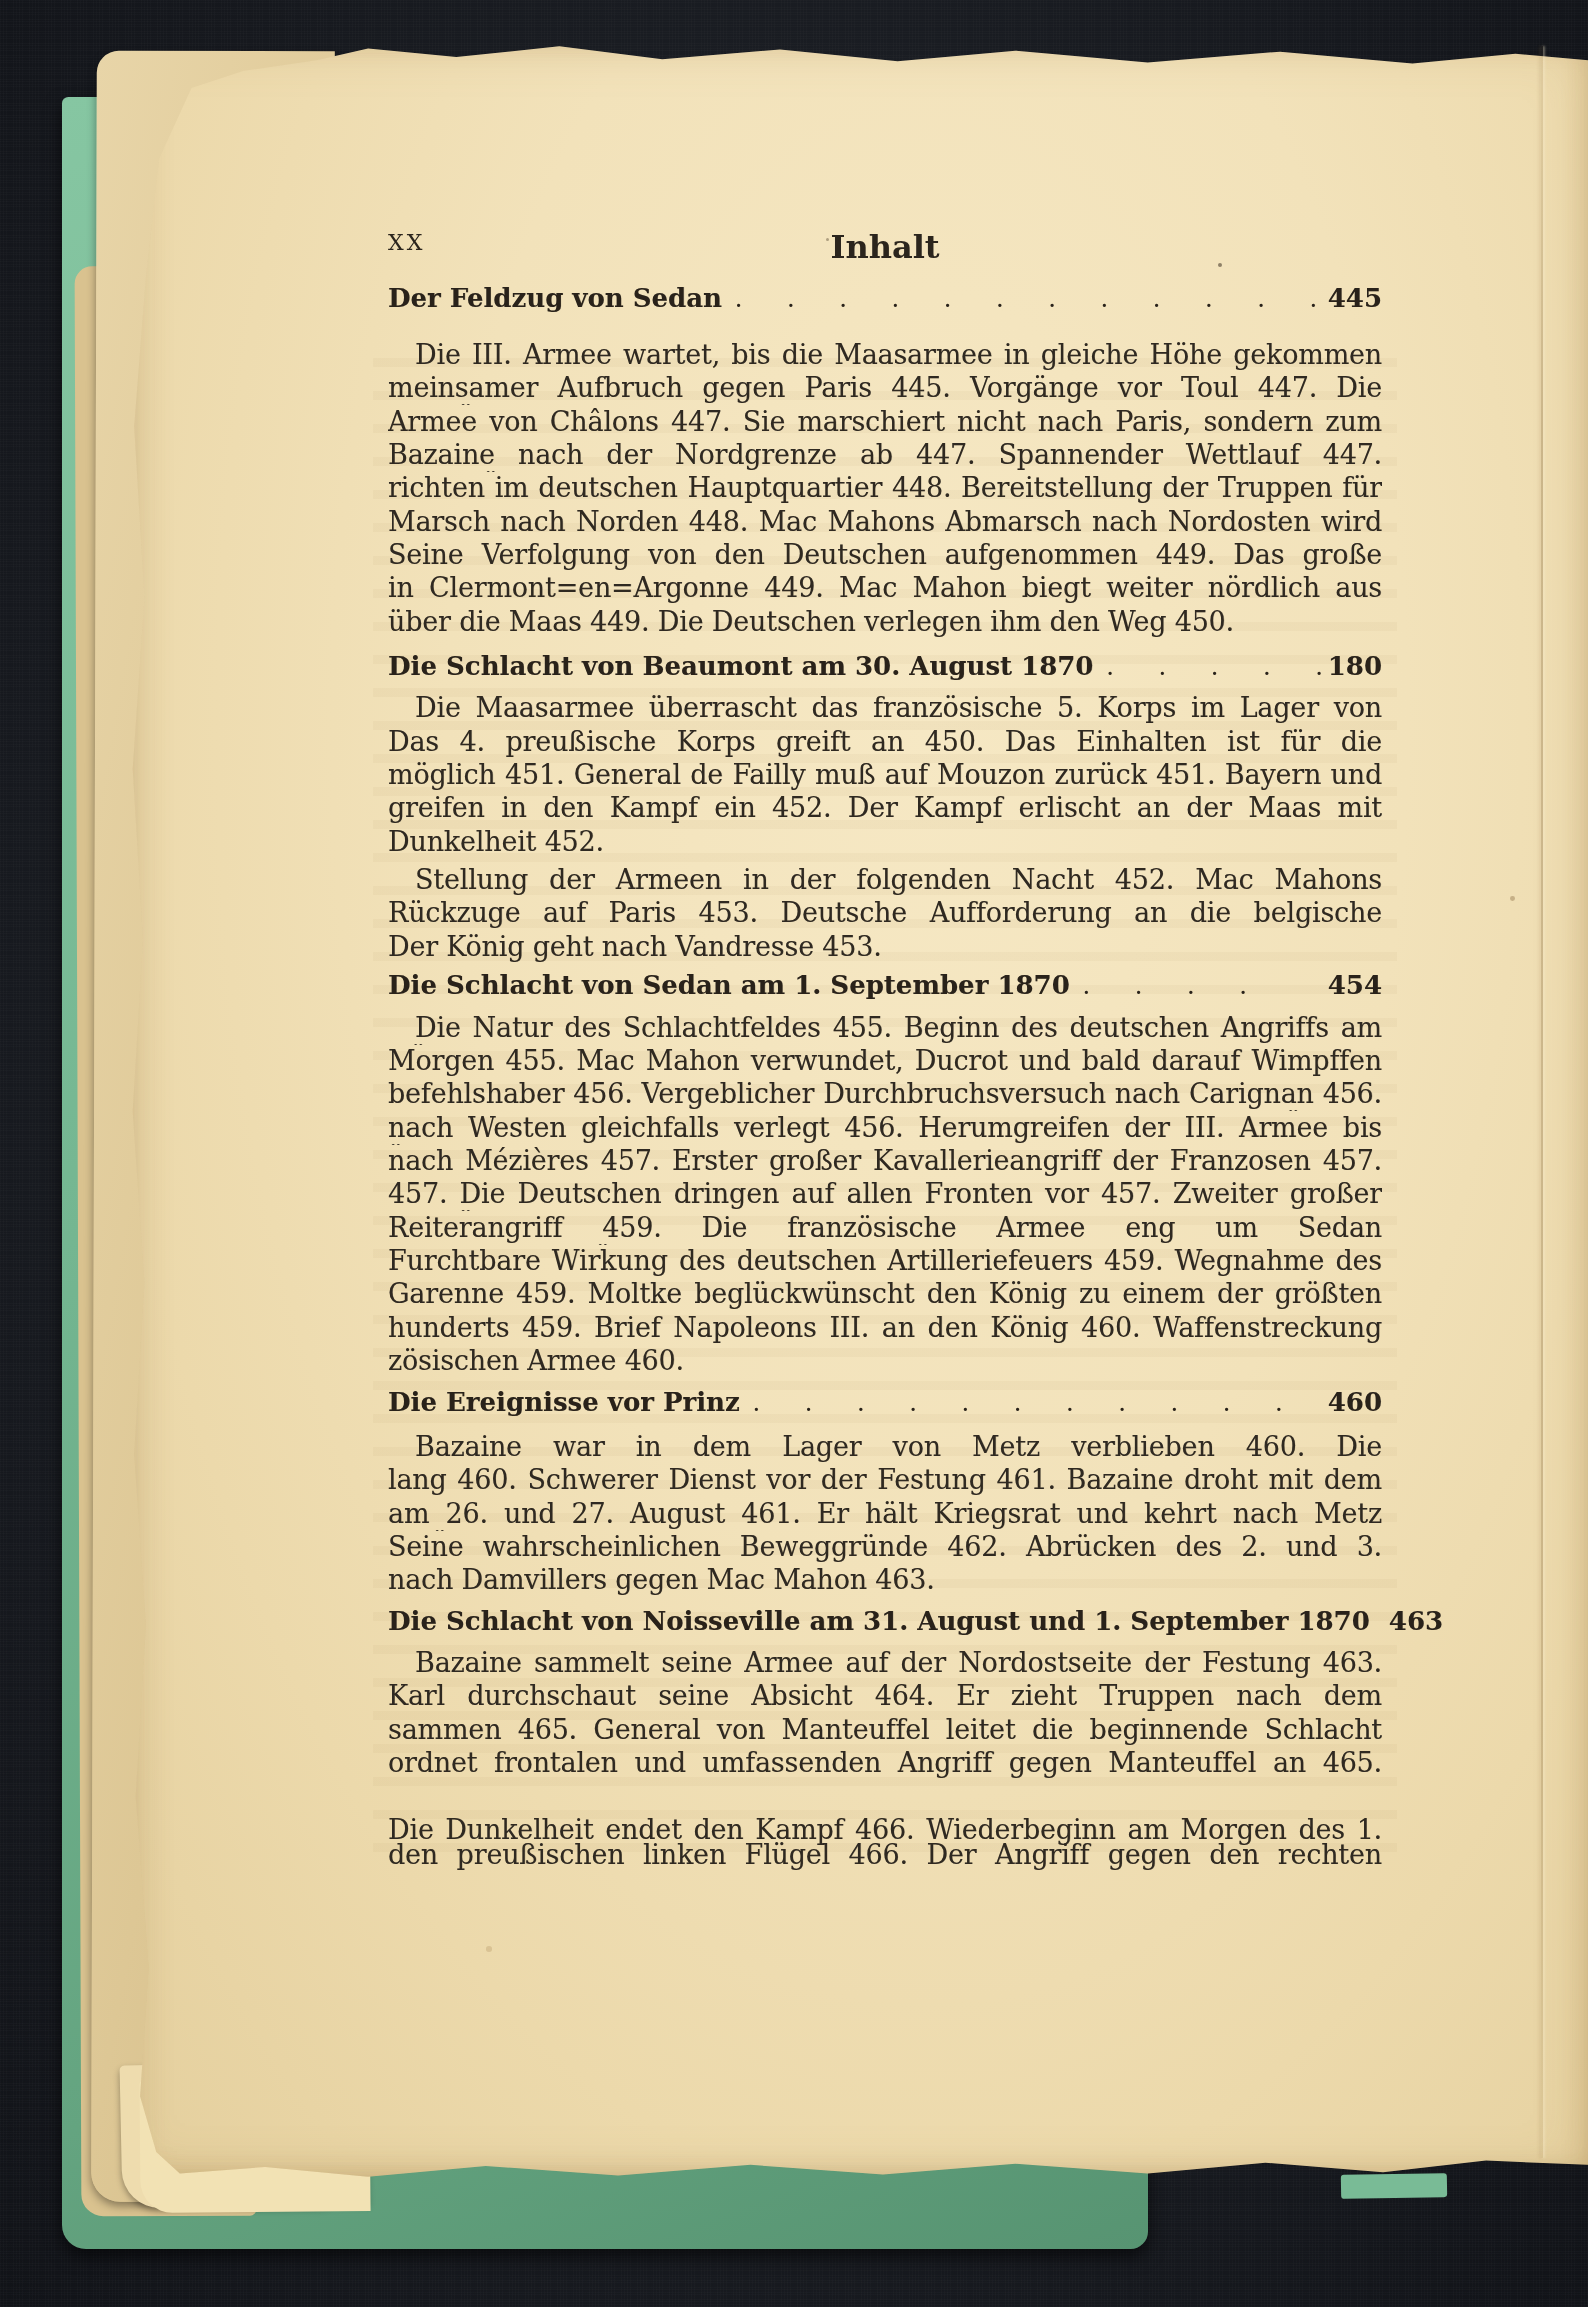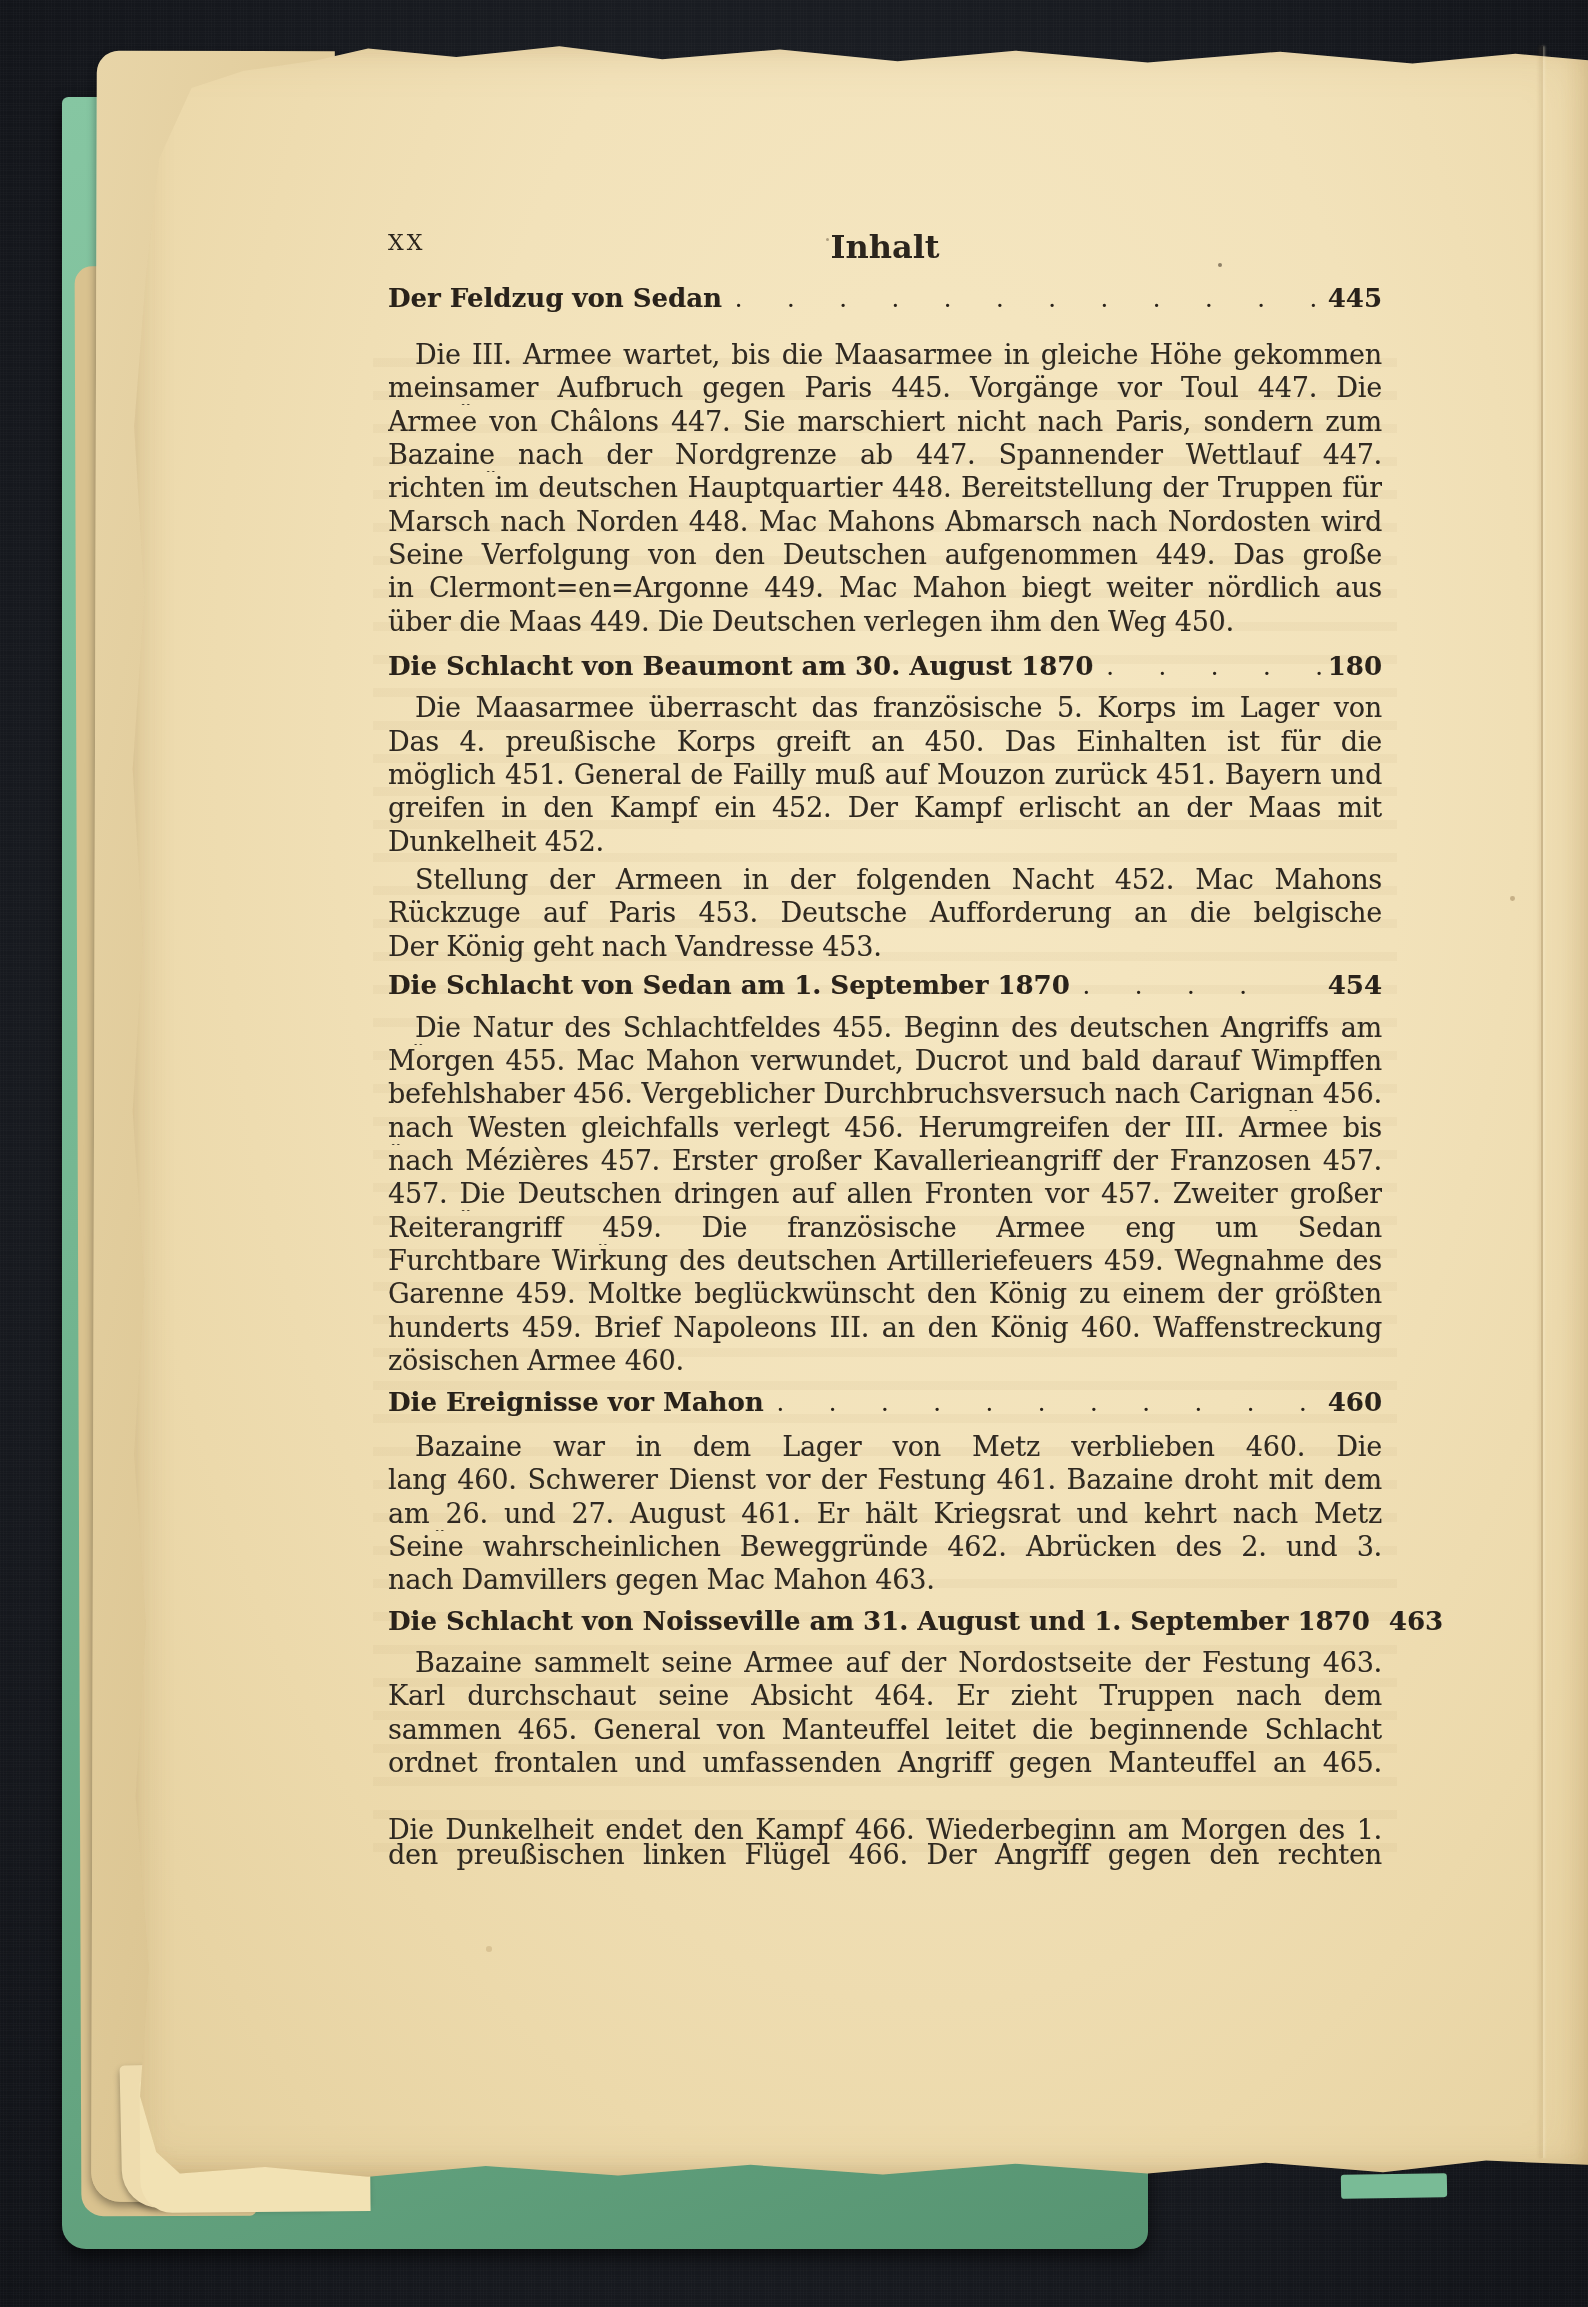--- a/index.html
+++ b/index.html
@@ -172,21 +172,21 @@
       <div class="b-line" style="top: 1079px;">befehlshaber 456. Vergeblicher Durchbruchsversuch nach Carignan 456. Der Rückzug</div>
       <div class="b-line" style="top: 1113px;">nach Westen gleichfalls verlegt 456. Herumgreifen der III. Armee bis über die Straße</div>
       <div class="b-line" style="top: 1146px;">nach Mézières 457. Erster großer Kavallerieangriff der Franzosen 457. Er scheitert</div>
       <div class="b-line" style="top: 1179px;">457. Die Deutschen dringen auf allen Fronten vor 457. Zweiter großer französischer</div>
       <div class="b-line" style="top: 1213px;">Reiterangriff 459. Die französische Armee eng um Sedan zusammengedrängt 459.</div>
       <div class="b-line" style="top: 1246px;">Furchtbare Wirkung des deutschen Artilleriefeuers 459. Wegnahme des Bois de La</div>
       <div class="b-line" style="top: 1279px;">Garenne 459. Moltke beglückwünscht den König zu einem der größten Siege des Jahr=</div>
       <div class="b-line" style="top: 1313px;">hunderts 459. Brief Napoleons III. an den König 460. Waffenstreckung der fran=</div>
       <div class="b-line lastline" style="top: 1346px;">zösischen Armee 460.</div>
       <div class="h-row" style="top: 1387px;">
-        <span>Die Ereignisse vor Mahon</span>
+        <span>Die Ereignisse vor Prinz</span>
         <span class="h-dots">. . . . . . . . . . . . .</span>
         <span class="h-page">460</span>
       </div>
       <div class="b-line first" style="top: 1432px;">Bazaine war in dem Lager von Metz verblieben 460. Die Einschließungslinie 45 km</div>
       <div class="b-line" style="top: 1465px;">lang 460. Schwerer Dienst vor der Festung 461. Bazaine droht mit dem Durchbruch</div>
       <div class="b-line" style="top: 1499px;">am 26. und 27. August 461. Er hält Kriegsrat und kehrt nach Metz zurück 461.</div>
       <div class="b-line" style="top: 1532px;">Seine wahrscheinlichen Beweggründe 462. Abrücken des 2. und 3. preußischen Korps</div>
       <div class="b-line lastline" style="top: 1565px;">nach Damvillers gegen Mac Mahon 463.</div>
       <div class="h-row" style="top: 1606px;">
         <span>Die Schlacht von Noisseville am 31. August und 1. September 1870</span>

